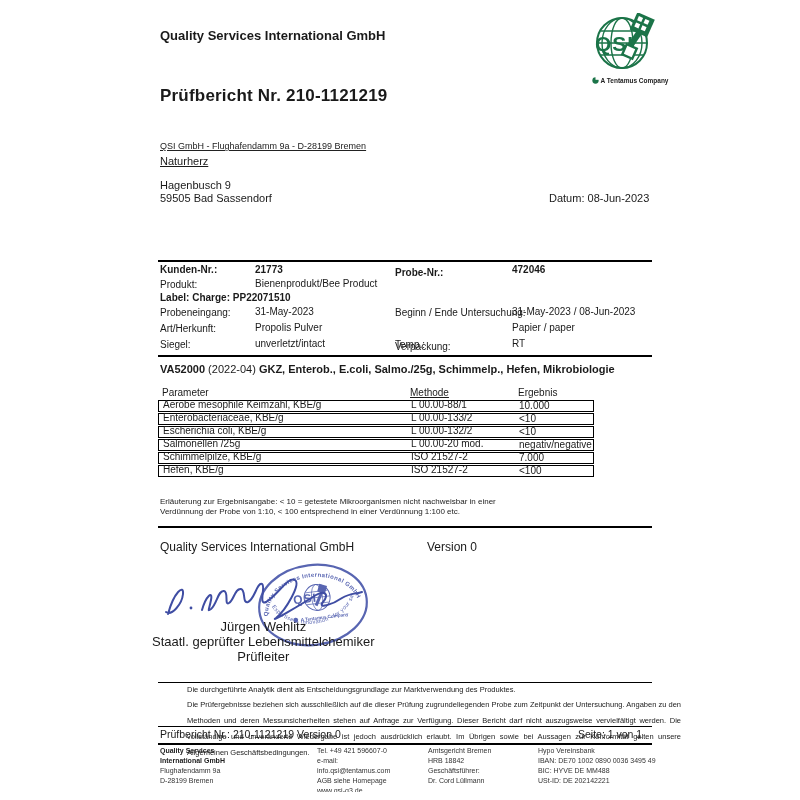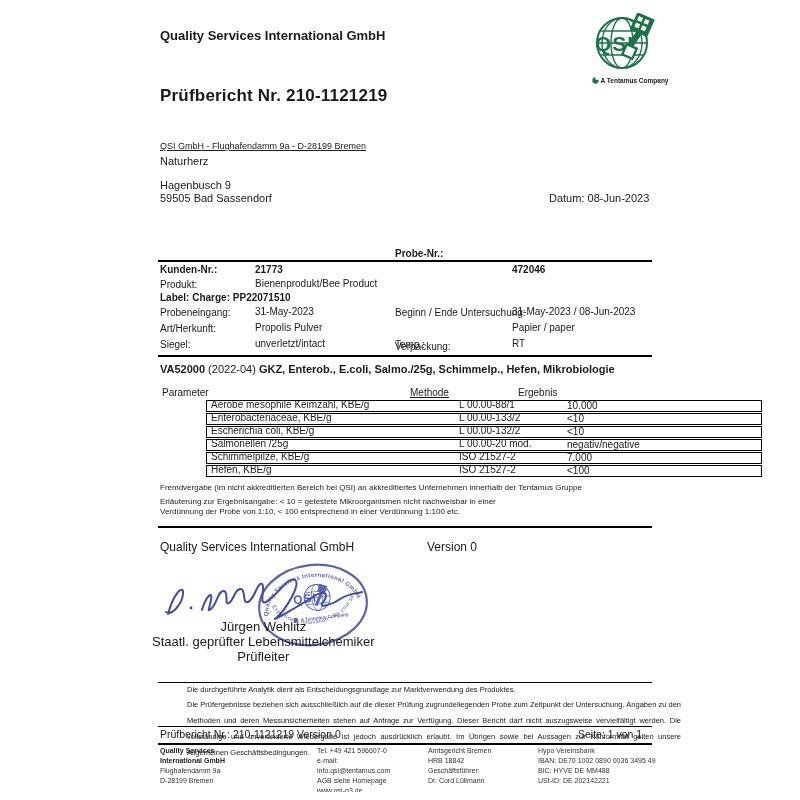--- a/index.html
+++ b/index.html
@@ -11,21 +11,21 @@
   .report-title{left:160px;top:86px;font-size:17px;font-weight:bold;letter-spacing:.2px;}
   .sender-line{left:160px;top:141px;font-size:9px;text-decoration:underline;color:#222;}
   .addr{font-size:11px;}
   .date-line{left:549px;top:192px;font-size:11px;}
   .rule{left:158px;width:494px;background:#000;}
   .meta-label{font-size:10px;}
   .meta-val{font-size:10px;}
   .m-l1{left:160px;} .m-v1{left:255px;} .m-l2{left:395px;} .m-v2{left:512px;}
   .method-line{left:160px;top:363px;font-size:11px;}
   .rt-head{top:387px;font-size:10px;}
-  .rt-rows{left:158px;top:400px;width:556px;margin-left:48px;}
+  .rt-rows{left:158px;top:400px;width:436px;}
   .rt-row{position:relative;height:10px;border:1px solid #000;margin-bottom:1px;font-size:10px;line-height:10px;}
   .rt-row .c1{position:absolute;left:4px;top:-1px;}
   .rt-row .c2{position:absolute;left:252px;top:-1px;}
   .rt-row .c3{position:absolute;left:360px;top:0px;}
   .note{left:160px;font-size:8px;color:#222;}
   .release{font-size:12px;}
   .signer{left:152px;top:619px;font-size:13px;line-height:15px;text-align:center;}
   .fine{left:160px;font-size:7.5px;color:#222;padding-left:27px;}
   .fine-par{width:494px;text-align:justify;line-height:16px;}
   .repfoot{top:728px;font-size:10.5px;}
@@ -70,30 +70,30 @@
           <circle cx="5" cy="5" r="4.5" fill="#1b7448"></circle>
           <rect x="5" y="0" width="5" height="4" fill="#fff"></rect>
         </svg>
       <span>A Tentamus Company</span>
     </div>
   </div>
 
   <div class="abs report-title">Prüfbericht Nr. 210-1121219</div>
 
   <div class="abs sender-line">QSI GmbH - Flughafendamm 9a - D-28199 Bremen</div>
-  <div class="abs addr" style="left:160px;top:155px;">Naturherz</div>
+  <div class="abs addr" style="left:160px;top:155px;text-decoration:underline;">Naturherz</div>
   <div class="abs addr" style="left:160px;top:179px;">Hagenbusch 9</div>
   <div class="abs addr" style="left:160px;top:192px;">59505 Bad Sassendorf</div>
   <div class="abs date-line">Datum: 08-Jun-2023</div>
 
   <div class="abs rule" style="top:260px;height:2px;"></div>
 
   <div class="abs meta-label b m-l1" style="top:264px;">Kunden-Nr.:</div>
   <div class="abs meta-val b m-v1" style="top:264px;">21773</div>
-  <div class="abs meta-label b m-l2" style="top:248px;">Probe-Nr.:</div>
+  <div class="abs meta-label b m-l2" style="top:267px;">Probe-Nr.:</div>
   <div class="abs meta-val b m-v2" style="top:264px;">472046</div>
 
   <div class="abs meta-label m-l1" style="top:279px;">Produkt:</div>
   <div class="abs meta-val m-v1" style="top:278px;">Bienenprodukt/Bee Product</div>
 
   <div class="abs meta-label b m-l1" style="top:292px;">Label: Charge: PP22071510</div>
 
   <div class="abs meta-label m-l1" style="top:307px;">Probeneingang:</div>
   <div class="abs meta-val m-v1" style="top:306px;">31-May-2023</div>
   <div class="abs meta-label m-l2" style="top:307px;">Beginn / Ende Untersuchung:</div>
@@ -145,21 +145,20 @@
       <span class="c2">ISO 21527-2</span>
       <span class="c3">7.000</span>
     </div>
     <div class="rt-row">
       <span class="c1">Hefen, KBE/g</span>
       <span class="c2">ISO 21527-2</span>
       <span class="c3">&lt;100</span>
     </div>
   </div>
 
-  <div class="abs note" style="top:483px;">Fremdvergabe (im nicht akkreditierten Bereich bei QSI) an akkreditiertes Unternehmen innerhalb der Tentamus Gruppe</div>
   <div class="abs note" style="top:497px;">Erläuterung zur Ergebnisangabe: &lt; 10 = getestete Mikroorganismen nicht nachweisbar in einer</div>
   <div class="abs note" style="top:507px;">Verdünnung der Probe von 1:10, &lt; 100 entsprechend in einer Verdünnung 1:100 etc.</div>
 
   <div class="abs rule" style="top:526px;height:2px;"></div>
 
   <div class="abs release" style="left:160px;top:540px;">Quality Services International GmbH</div>
   <div class="abs release" style="left:427px;top:540px;">Version 0</div>
 
   <div class="abs stamp-wrap">
     <svg width="114" height="86" viewBox="0 0 114 86">

